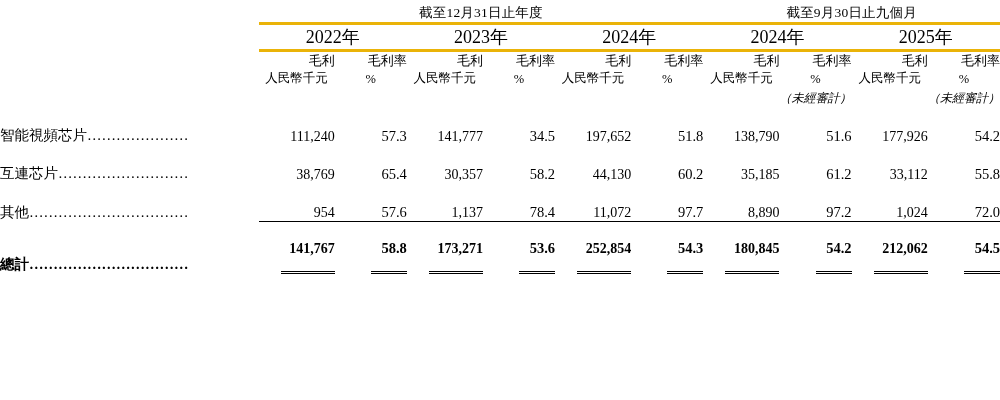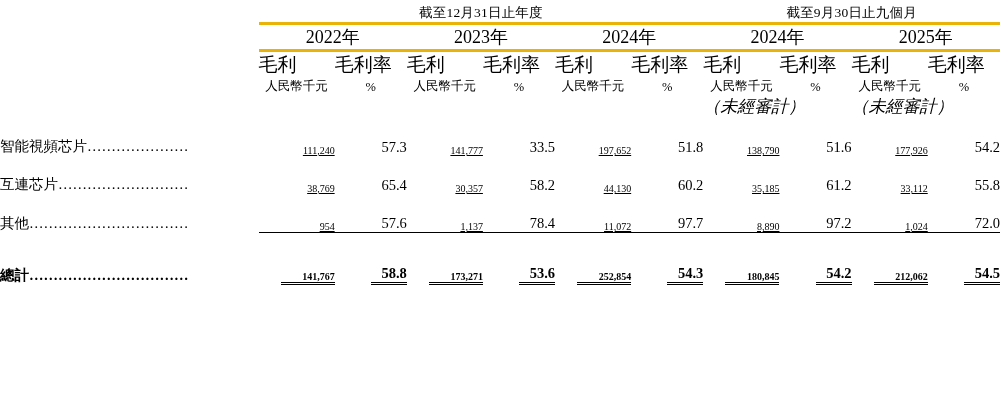--- a/index.html
+++ b/index.html
@@ -46,78 +46,77 @@
     border-bottom: 3px solid #eab308;
   }
   .hdr-year {
     text-align: center;
     font-size: 18px;
     font-weight: bold;
     padding-top: 11px;
     padding-bottom: 5px;
   }
   .hdr-sub {
-    text-align: left;
-    font-size: 19px;
+    text-align: right;
+    font-size: 13px;
     font-weight: bold;
     padding-top: 12px;
     padding-bottom: 2px;
     margin-top: 32px;
   }
   .hdr-unit {
     text-align: center;
     font-size: 12.5px;
     padding-top: 14px;
     padding-bottom: 2px;
     margin-left: 28px;
   }
   .hdr-audit {
-    text-align: left;
-    font-size: 17px;
+    text-align: right;
+    font-size: 12px;
     font-style: italic;
     padding-top: 16px;
     padding-bottom: 2px;
     height: 20px;
   }
   .row-label {
     font-size: 14.5px;
     white-space: nowrap;
     overflow: hidden;
     padding-right: 2px;
     margin-left: 40px;
   }
   .row-label .leader {
     letter-spacing: 0px;
     font-size: 14.5px;
   }
   .num {
     text-align: right;
-    font-size: 10px;
+    font-size: 14px;
     padding-right: 4px;
-    text-decoration: underline;
   }
   .pct {
     text-align: right;
     font-size: 14.5px;
     padding-right: 10px;
   }
   tr.data td { height: 38px; }
   tr.total td {
     height: 42px;
     font-weight: bold;
   }
   tr.total .row-label { font-weight: bold; }
   .dbl-top {
     border-top: 1px solid #000;
   }
   
   .underline-dbl {
     display: inline-block;
     border-bottom: 3px double #000;
-    padding-bottom: 0;
+    padding-bottom: 14px;
     min-width: 54px;
     text-align: right;
   }
   .underline-dbl.w-pct { min-width: 36px; text-align: right; }
   .spacer-row td { height: 10px; }
 </style>
 </head>
 <body>
 
 <div class="sheet">
@@ -186,21 +185,21 @@
         <td class="hdr-audit" colspan="2">（未經審計）</td>
         <td class="hdr-audit" colspan="2">（未經審計）</td>
       </tr>
     </thead>
     <tbody>
       <tr class="data">
         <td class="row-label"><span>智能視頻芯片</span><span class="leader">…………………</span></td>
         <td class="num">111,240</td>
         <td class="pct">57.3</td>
         <td class="num">141,777</td>
-        <td class="pct">33.5</td>
+        <td class="pct">34.5</td>
         <td class="num">197,652</td>
         <td class="pct">51.8</td>
         <td class="num">138,790</td>
         <td class="pct">51.6</td>
         <td class="num">177,926</td>
         <td class="pct">54.2</td>
       </tr>
       <tr class="data">
         <td class="row-label"><span>互連芯片</span><span class="leader">………………………</span></td>
         <td class="num">38,769</td>

